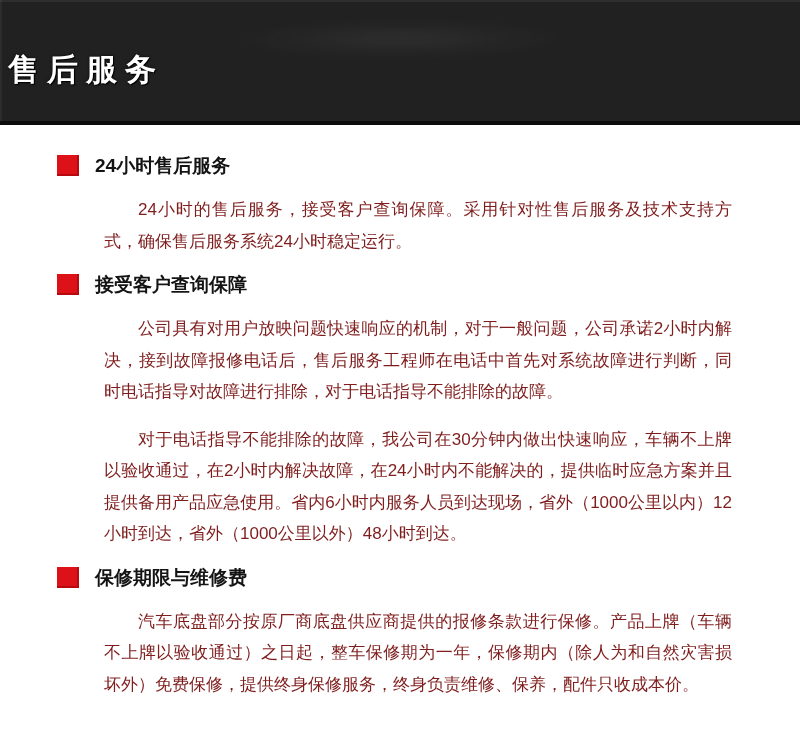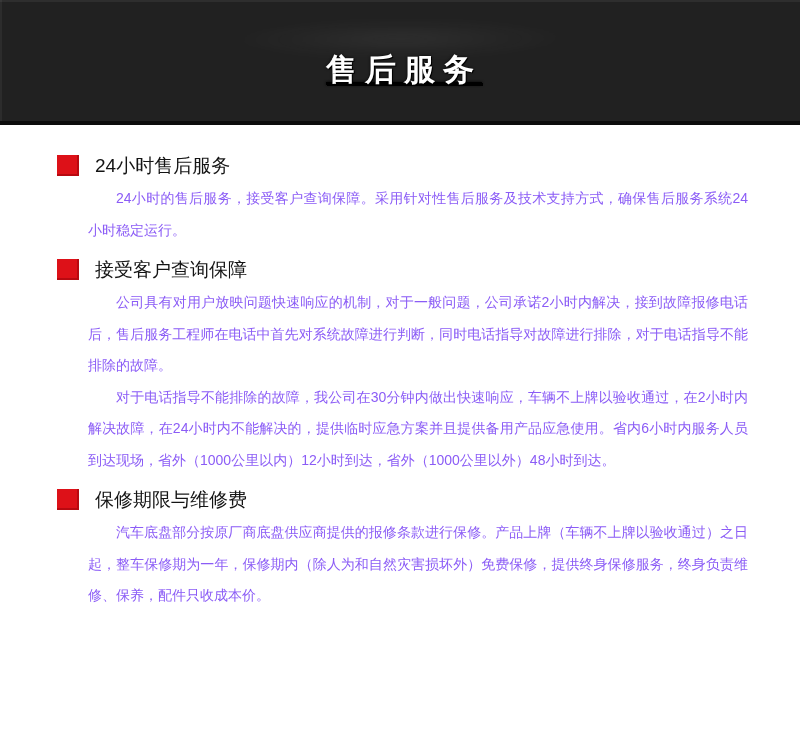--- a/index.html
+++ b/index.html
@@ -19,23 +19,22 @@
   
   .banner {
     position: relative;
     width: 100%;
     height: 121px;
     background: #212121;
     border-bottom: 4px solid #0c0c0c;
     box-shadow: inset 0 2px 0 rgba(255,255,255,0.06), inset 2px 0 0 rgba(255,255,255,0.05);
     display: flex;
     align-items: center;
-    justify-content: center;
+    justify-content: flex-start;
     overflow: hidden;
-    text-decoration: underline;
   }
   .banner-title {
     margin-top: 18px;
     color: #ffffff;
     font-size: 31px;
     font-weight: bold;
     letter-spacing: 8px;
     text-indent: 8px; 
     text-shadow: 0 0 3px rgba(0,0,0,0.9), 1px 1px 0 #000;
   }
@@ -67,32 +66,32 @@
     width: 22px;
     height: 21px;
     margin-top: 1px;
     background: #dd1118;
     box-shadow: inset -2px -2px 0 rgba(140,0,6,0.45);
   }
   .section-title {
     margin-left: 16px;
     font-size: 19px;
     line-height: 24px;
-    font-weight: normal;
+    font-weight: bold;
     color: #141414;
   }
   .section-body { margin-left: 31px; }
   .section-body p {
-    margin: 0;
+    margin: 16px;
     padding: 0;
-    font-size: 14px;
+    font-size: 17px;
     line-height: 31.5px;
     text-indent: 2em;
     text-align: justify;
-    color: #8b5cf6;
+    color: #7f1d1d;
   }
   .section-body { margin-top: 5px; }
 </style>
 </head>
 <body>
 
 <div class="page">
 
   <div class="banner">
     <div class="watermark-smudge"></div>

